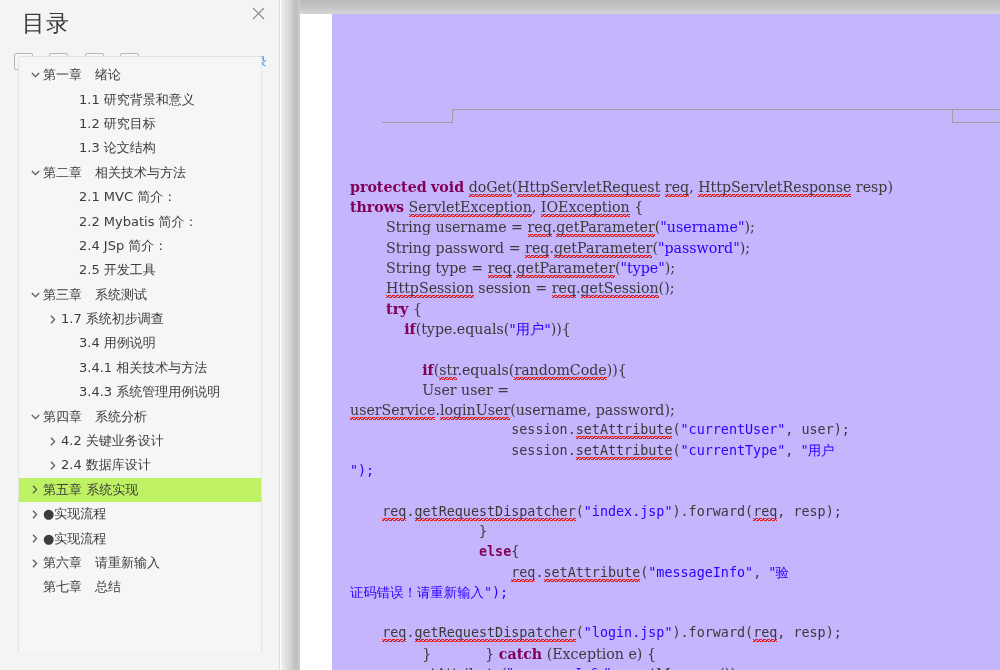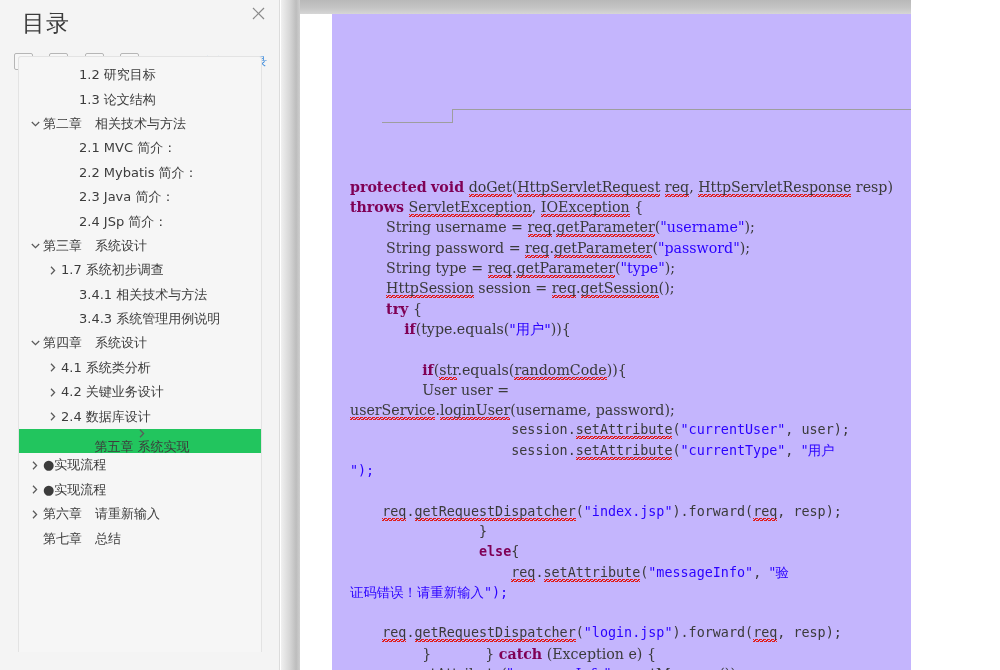--- a/index.html
+++ b/index.html
@@ -3,21 +3,21 @@
 <meta charset="utf-8">
 <style>
   * { box-sizing: border-box; }
   html, body {
     margin: 0; padding: 0;
     width: 1000px; height: 670px;
     overflow: hidden;
     background: #ffffff;
     font-family: "Liberation Sans", sans-serif;
   }
-  #root { position: relative; width: 911px; height: 670px; }
+  #root { position: relative; width: 1000px; height: 670px; }
 
   
   #toc-panel {
     position: absolute; left: 0; top: 0;
     width: 280px; height: 670px;
     background: #f4f4f4;
     border-right: 1px solid #dcdcdc;
   }
   #toc-header {
     position: relative;
@@ -109,21 +109,21 @@
     display: flex;
     align-items: center;
     height: 24.4px;
     font-size: 13px;
     color: #3c3c3c;
     white-space: nowrap;
     cursor: pointer;
     font-family: "DejaVu Sans", "Liberation Sans", sans-serif;
     padding-right: 4px;
   }
-  .tree-row.selected { background: #22c55e; flex-direction: column; }
+  .tree-row.selected { background: #bef264; }
   .tw {
     width: 16px;
     min-width: 16px;
     display: inline-flex;
     align-items: center;
     justify-content: center;
     color: #5a5a5a;
   }
   .tw svg { display: block; }
   .lvl1 { padding-left: 8px; }
@@ -243,91 +243,99 @@
       </span>
 
       <span id="smart-toc">
         <span class="bulb"></span>
         <span id="smart-toc-label">智能识别目录</span>
       </span>
     </div>
 
     <div id="toc-tree-wrap">
 
-        <div class="tree-row lvl2-noarrow">
-          <span class="tw"></span>
-          <span>1.2 研究目标</span>
-        </div>
-        <div class="tree-row lvl2-noarrow">
-          <span class="tw"></span>
-          <span>1.3 论文结构</span>
-        </div>
-        <div class="tree-row lvl1">
+    <div class="tree-row lvl1">
           <span class="tw">
             <svg width="9" height="6" viewBox="0 0 9 6">
               <polyline points="0.8,1 4.5,4.6 8.2,1" fill="none" stroke="#5a5a5a" stroke-width="1.25"></polyline>
             </svg>
           </span>
-          <span>第二章　相关技术与方法</span>
-        </div>
-        <div class="tree-row lvl2-noarrow">
-          <span class="tw"></span>
-          <span>2.1 MVC 简介：</span>
-        </div>
-        <div class="tree-row lvl2-noarrow">
-          <span class="tw"></span>
-          <span>2.2 Mybatis 简介：</span>
-        </div>
-        <div class="tree-row lvl2-noarrow">
-          <span class="tw"></span>
-          <span>2.3 Java 简介：</span>
-        </div>
-        <div class="tree-row lvl2-noarrow">
-          <span class="tw"></span>
-          <span>2.4 JSp 简介：</span>
+          <span>第一章　绪论</span>
+        </div>
+        <div class="tree-row lvl2-noarrow">
+          <span class="tw"></span>
+          <span>1.1 研究背景和意义</span>
+        </div>
+        <div class="tree-row lvl2-noarrow">
+          <span class="tw"></span>
+          <span>1.2 研究目标</span>
+        </div>
+        <div class="tree-row lvl2-noarrow">
+          <span class="tw"></span>
+          <span>1.3 论文结构</span>
         </div>
         <div class="tree-row lvl1">
           <span class="tw">
             <svg width="9" height="6" viewBox="0 0 9 6">
               <polyline points="0.8,1 4.5,4.6 8.2,1" fill="none" stroke="#5a5a5a" stroke-width="1.25"></polyline>
             </svg>
           </span>
-          <span>第三章　系统设计</span>
-        </div>
-        <div class="tree-row lvl2">
-          <span class="tw">
-            <svg width="6" height="9" viewBox="0 0 6 9">
-              <polyline points="1,0.8 4.6,4.5 1,8.2" fill="none" stroke="#5a5a5a" stroke-width="1.25"></polyline>
-            </svg>
-          </span>
-          <span>1.7 系统初步调查</span>
-        </div>
-        <div class="tree-row lvl2-noarrow">
-          <span class="tw"></span>
-          <span>3.4.1 相关技术与方法</span>
-        </div>
-        <div class="tree-row lvl2-noarrow">
-          <span class="tw"></span>
-          <span>3.4.3 系统管理用例说明</span>
+          <span>第二章　相关技术与方法</span>
+        </div>
+        <div class="tree-row lvl2-noarrow">
+          <span class="tw"></span>
+          <span>2.1 MVC 简介：</span>
+        </div>
+        <div class="tree-row lvl2-noarrow">
+          <span class="tw"></span>
+          <span>2.2 Mybatis 简介：</span>
+        </div>
+        <div class="tree-row lvl2-noarrow">
+          <span class="tw"></span>
+          <span>2.4 JSp 简介：</span>
+        </div>
+        <div class="tree-row lvl2-noarrow">
+          <span class="tw"></span>
+          <span>2.5 开发工具</span>
         </div>
         <div class="tree-row lvl1">
           <span class="tw">
             <svg width="9" height="6" viewBox="0 0 9 6">
               <polyline points="0.8,1 4.5,4.6 8.2,1" fill="none" stroke="#5a5a5a" stroke-width="1.25"></polyline>
             </svg>
           </span>
-          <span>第四章　系统设计</span>
+          <span>第三章　系统测试</span>
         </div>
         <div class="tree-row lvl2">
           <span class="tw">
             <svg width="6" height="9" viewBox="0 0 6 9">
               <polyline points="1,0.8 4.6,4.5 1,8.2" fill="none" stroke="#5a5a5a" stroke-width="1.25"></polyline>
             </svg>
           </span>
-          <span>4.1 系统类分析</span>
+          <span>1.7 系统初步调查</span>
+        </div>
+        <div class="tree-row lvl2-noarrow">
+          <span class="tw"></span>
+          <span>3.4 用例说明</span>
+        </div>
+        <div class="tree-row lvl2-noarrow">
+          <span class="tw"></span>
+          <span>3.4.1 相关技术与方法</span>
+        </div>
+        <div class="tree-row lvl2-noarrow">
+          <span class="tw"></span>
+          <span>3.4.3 系统管理用例说明</span>
+        </div>
+        <div class="tree-row lvl1">
+          <span class="tw">
+            <svg width="9" height="6" viewBox="0 0 9 6">
+              <polyline points="0.8,1 4.5,4.6 8.2,1" fill="none" stroke="#5a5a5a" stroke-width="1.25"></polyline>
+            </svg>
+          </span>
+          <span>第四章　系统分析</span>
         </div>
         <div class="tree-row lvl2">
           <span class="tw">
             <svg width="6" height="9" viewBox="0 0 6 9">
               <polyline points="1,0.8 4.6,4.5 1,8.2" fill="none" stroke="#5a5a5a" stroke-width="1.25"></polyline>
             </svg>
           </span>
           <span>4.2 关键业务设计</span>
         </div>
         <div class="tree-row lvl2">

